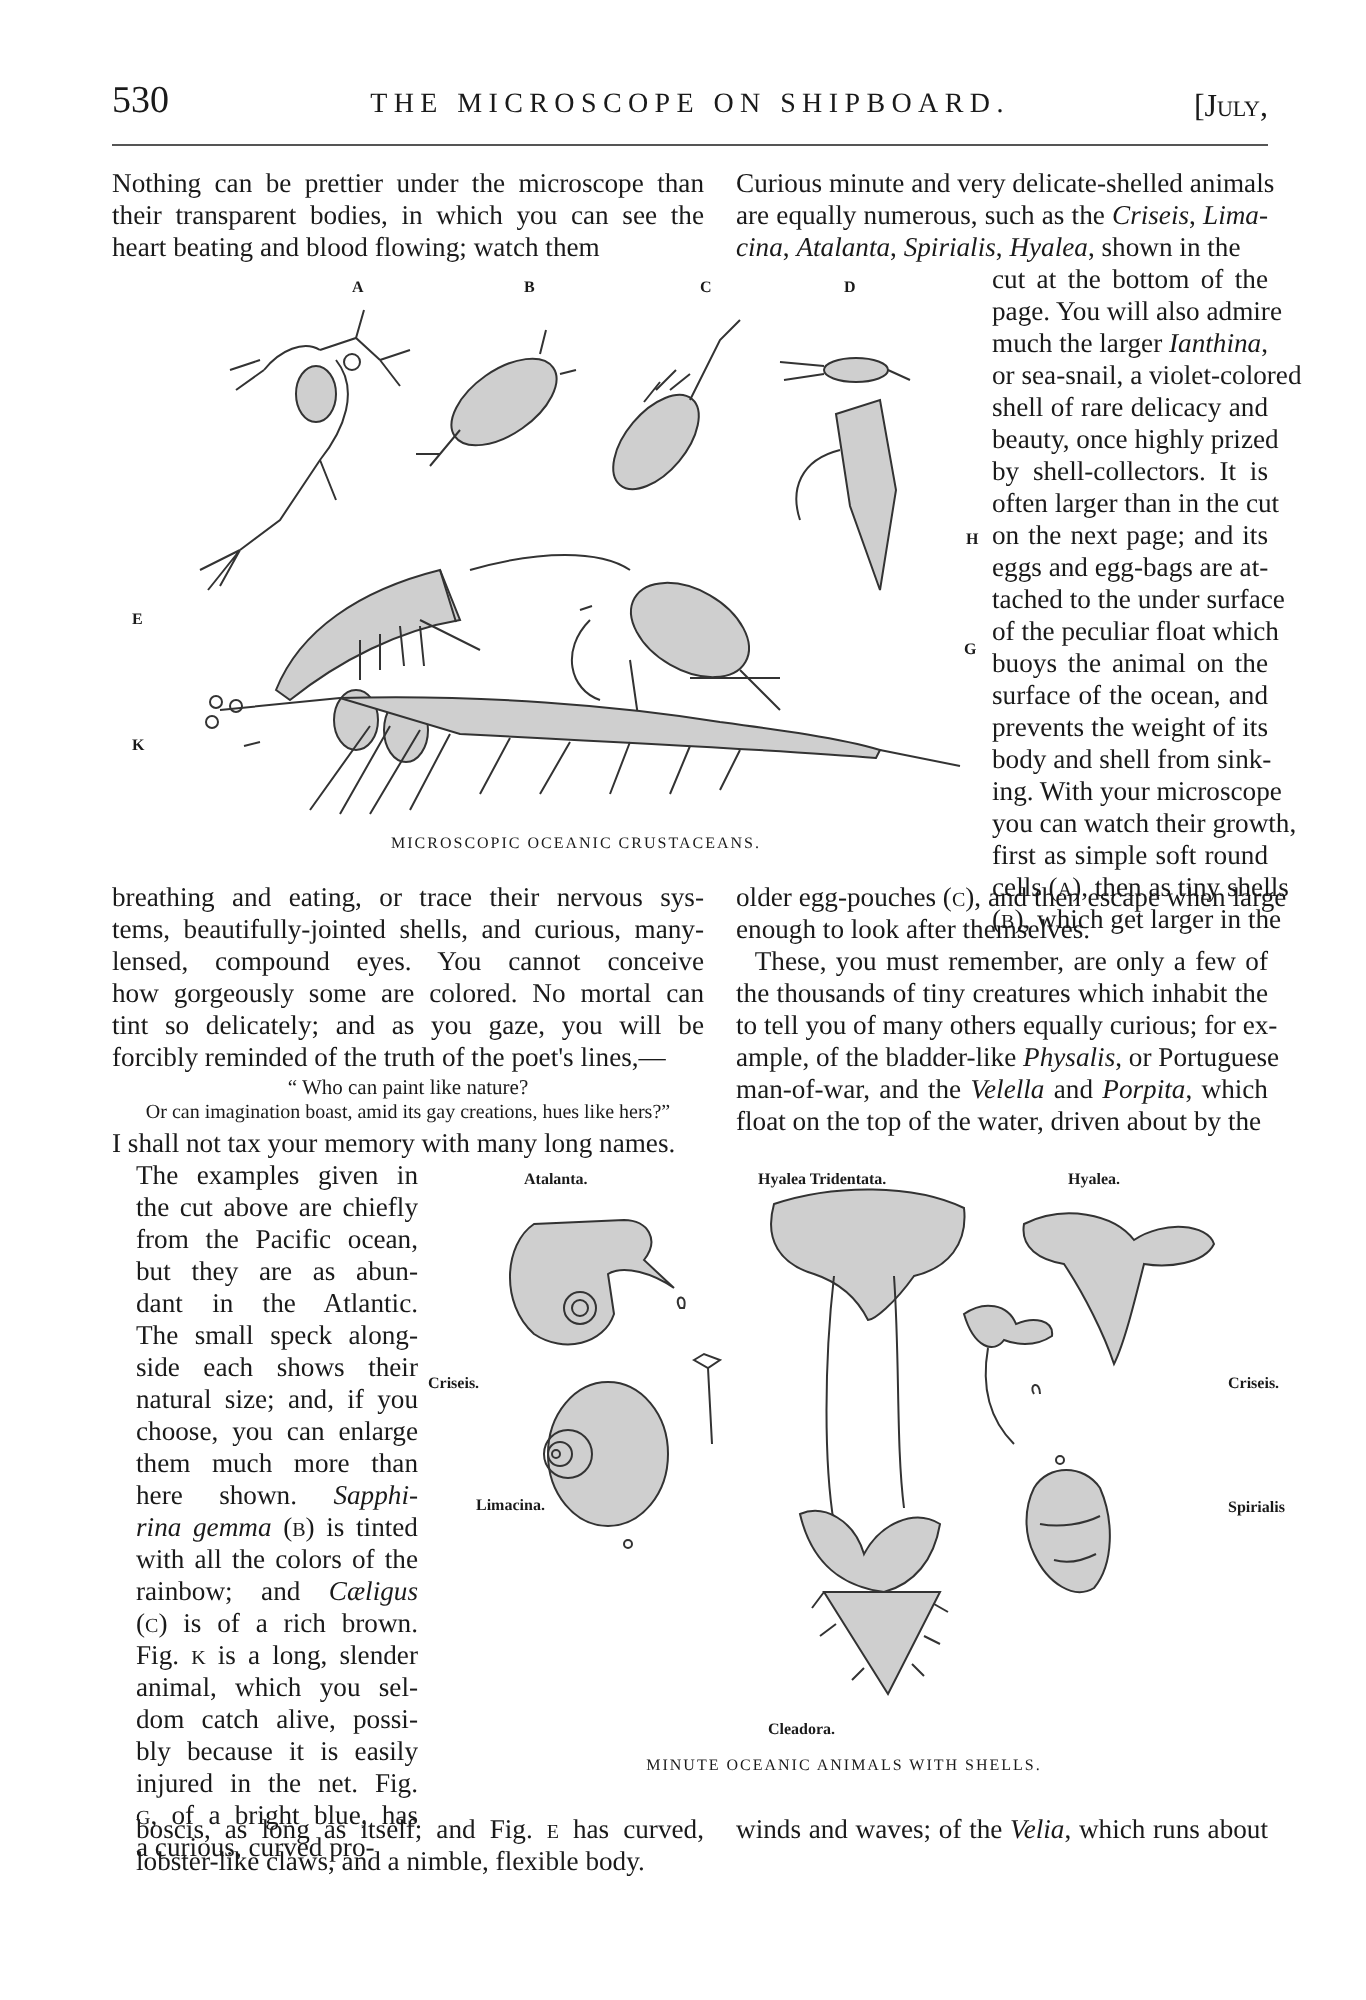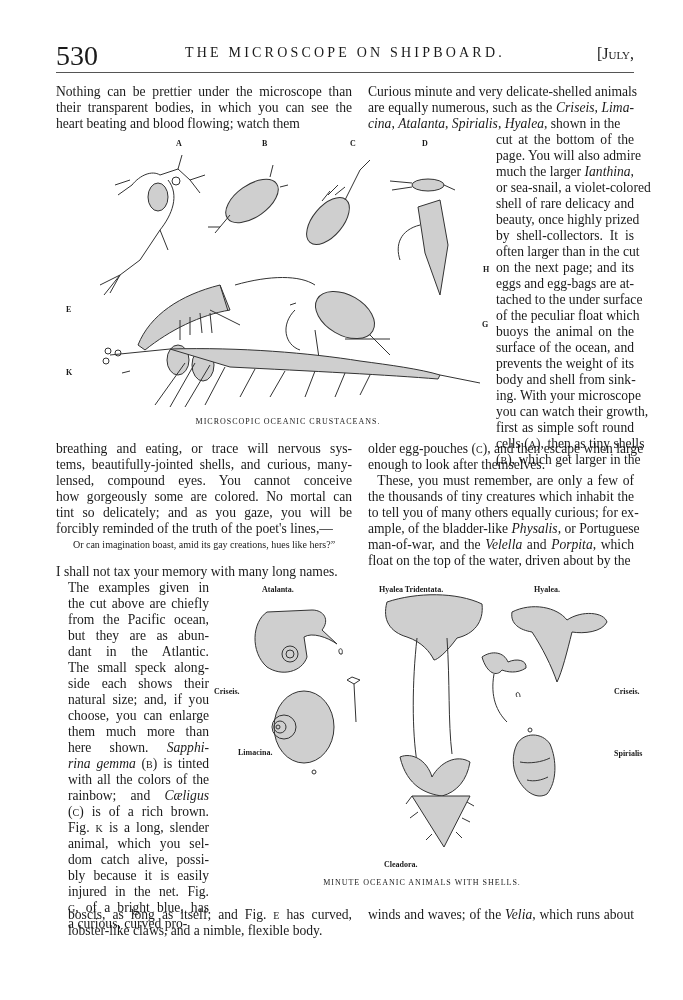--- a/index.html
+++ b/index.html
@@ -1,20 +1,20 @@
 <!DOCTYPE html>
 <html><head>
 <meta charset="utf-8">
 <style>
   html, body { margin:0; padding:0; background:#ffffff; }
   body { width:683px; height:1000px; position:relative; overflow:hidden;
          font-family:"Liberation Serif", serif; color:#1a1a1a; }
   .abs { position:absolute; }
   .header { left:56px; top:40px; width:578px; height:24px; }
-  .pagenum { position:absolute; left:0; top:0; font-size:28px; letter-spacing:0px; }
+  .pagenum { position:absolute; left:0; top:0; font-size:19px; letter-spacing:0px; }
   .running { position:absolute; left:0; right:0; top:5px; text-align:center; font-size:14px; letter-spacing:3.2px; }
   .month { position:absolute; right:0; top:5px; font-size:16px; font-variant:small-caps; }
   .rule { left:56px; top:72px; width:578px; height:1px; background:#555; }
   .para { font-size:13.6px; line-height:16px; text-align:justify; }
   .para i { font-style:italic; }
   .line { display:block; text-align:justify; text-align-last:justify; white-space:nowrap; }
   .line.last { text-align-last:left; }
   .sc { font-variant:small-caps; }
   .caption { font-size:8px; letter-spacing:1px; text-align:center; }
   .figlabel { font-size:8px; font-weight:bold; }
@@ -126,29 +126,30 @@
         <circle cx="58" cy="218" r="3"></circle>
       <path class="shade" d="M110,214 C180,212 250,218 300,226 C330,230 360,234 380,240 L378,244 C330,240 250,236 170,232 Z"></path>
       <path d="M50,220 L110,214 M380,240 L420,248 M125,228 L95,270 M135,228 L110,272 M150,230 L125,272 M165,232 L145,270 M195,234 L180,262 M225,236 L210,262 M255,236 L245,262 M285,238 L275,262 M310,240 L300,260"></path>
     </g>
   </svg>
 
   <div class="abs caption" style="left:118px; top:282px; width:220px;">MICROSCOPIC OCEANIC CRUSTACEANS.</div>
 </div>
 
 <div class="abs para" style="left:56px; top:441px; width:296px;">
-    <span class="line">breathing and eating, or trace will nervous sys-</span>
+    <span class="line">breathing and eating, or trace their nervous sys-</span>
     <span class="line">tems, beautifully-jointed shells, and curious, many-</span>
     <span class="line">lensed, compound eyes.  You cannot conceive</span>
     <span class="line">how gorgeously some are colored.  No mortal can</span>
     <span class="line">tint so delicately; and as you gaze, you will be</span>
     <span class="line last">forcibly reminded of the truth of the poet's lines,—</span>
   </div>
 
 <div class="abs quote" style="left:56px; top:539px; width:296px;">
+  <div>“ Who can paint like nature?</div>
   <div style="font-size:10px; white-space:nowrap;">Or can imagination boast, amid its gay creations, hues like hers?”</div>
 </div>
 
 <div class="abs para" style="left:56px; top:564px; width:296px;">
   <span class="line last">I shall not tax your memory with many long names.</span>
 </div>
 
 <div class="abs para" style="left:368px; top:441px; width:266px;">
     <span class="line">older egg-pouches (<span class="sc">c</span>), and then escape when large</span>
     <span class="line last">enough to look after themselves.</span>

